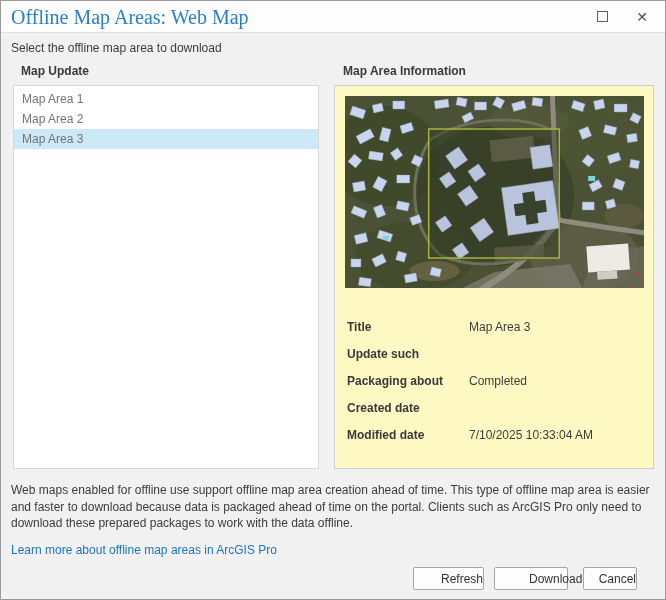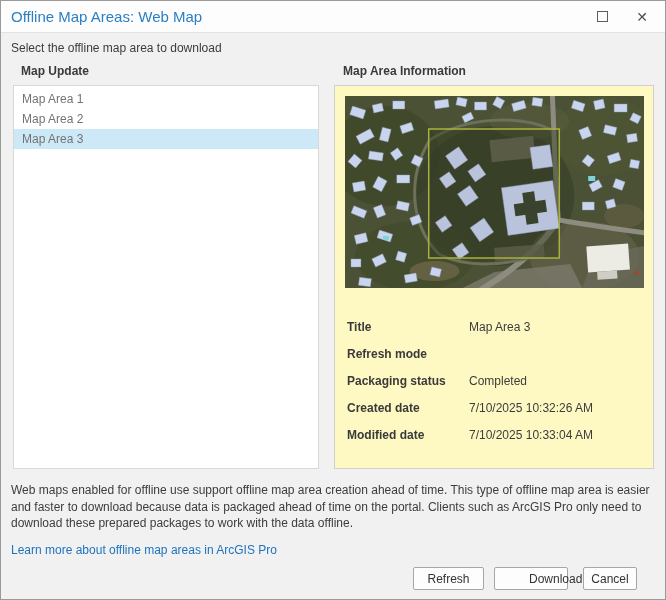--- a/index.html
+++ b/index.html
@@ -11,21 +11,21 @@
     background: #f1f1f1; border: 1px solid #9a9a9a; overflow: hidden;
   }
 
   
   .titlebar {
     position: absolute; left: 0; top: 0; right: 0; height: 32px;
     background: #fdfdfd; border-bottom: 1px solid #e3e3e3;
   }
   .title-text {
     position: absolute; left: 10px; top: 0; line-height: 32px;
-    font-size: 15px; color: #2b7fc4; white-space: nowrap;
+    font-size: 20px; color: #2b7fc4; white-space: nowrap; font-family: Liberation Serif, serif;
   }
   .win-btn {
     position: absolute; top: 0; width: 34px; height: 31px;
     display: flex; align-items: center; justify-content: center; cursor: default;
   }
   .btn-maximize { right: 46px; }
   .btn-close { right: 6px; }
   .maximize-glyph { width: 11px; height: 11px; border: 1px solid #5d5d5d; background: transparent; }
   .close-glyph { font-size: 14px; color: #4f4f4f; line-height: 1; }
 
@@ -69,21 +69,21 @@
   }
   .learn-link {
     position: absolute; left: 10px; top: 542px; color: #1e73be; cursor: pointer; white-space: nowrap;
   }
 
   
   .dlg-btn {
     position: absolute; top: 566px; height: 23px;
     background: #fdfdfd; border: 1px solid #a6a6a6; border-radius: 2px;
     font-family: "Liberation Sans", "DejaVu Sans", sans-serif;
-    font-size: 12px; color: #333; text-align: center; cursor: default;
+    font-size: 12px; color: #333; text-align: right; cursor: default;
   }
   .btn-refresh  { left: 412px; width: 71px; }
   .btn-download { left: 493px; width: 74px; padding-left: 34px; }
   .btn-cancel   { left: 582px; width: 54px; }
 </style>
 </head>
 <body>
 
 <div class="dialog">
 
@@ -214,29 +214,28 @@
         <rect x="84" y="33" width="131" height="129" fill="none" stroke="#a9b13e" stroke-width="1.5"></rect>
       </svg>
     </div>
 
     <div class="info-table">
       <div class="info-row">
         <span class="info-label">Title</span>
         <span class="info-value">Map Area 3</span>
       </div>
       <div class="info-row">
-        <span class="info-label">Refresh mode</span>
-      </div>
-      <div class="info-row">
-        <span class="info-label">Packaging status</span>
+        <span class="info-label">Update such</span>
+      </div>
+      <div class="info-row">
+        <span class="info-label">Packaging about</span>
         <span class="info-value">Completed</span>
       </div>
       <div class="info-row">
         <span class="info-label">Created date</span>
-        <span class="info-value">7/10/2025 10:32:26 AM</span>
       </div>
       <div class="info-row">
         <span class="info-label">Modified date</span>
         <span class="info-value">7/10/2025 10:33:04 AM</span>
       </div>
     </div>
   </div>
 
   <div class="description">Web maps enabled for offline use support offline map area creation ahead of time. This type of offline map area is easier and faster to download because data is packaged ahead of time on the portal. Clients such as ArcGIS Pro only need to download these prepared packages to work with the data offline.</div>
 

